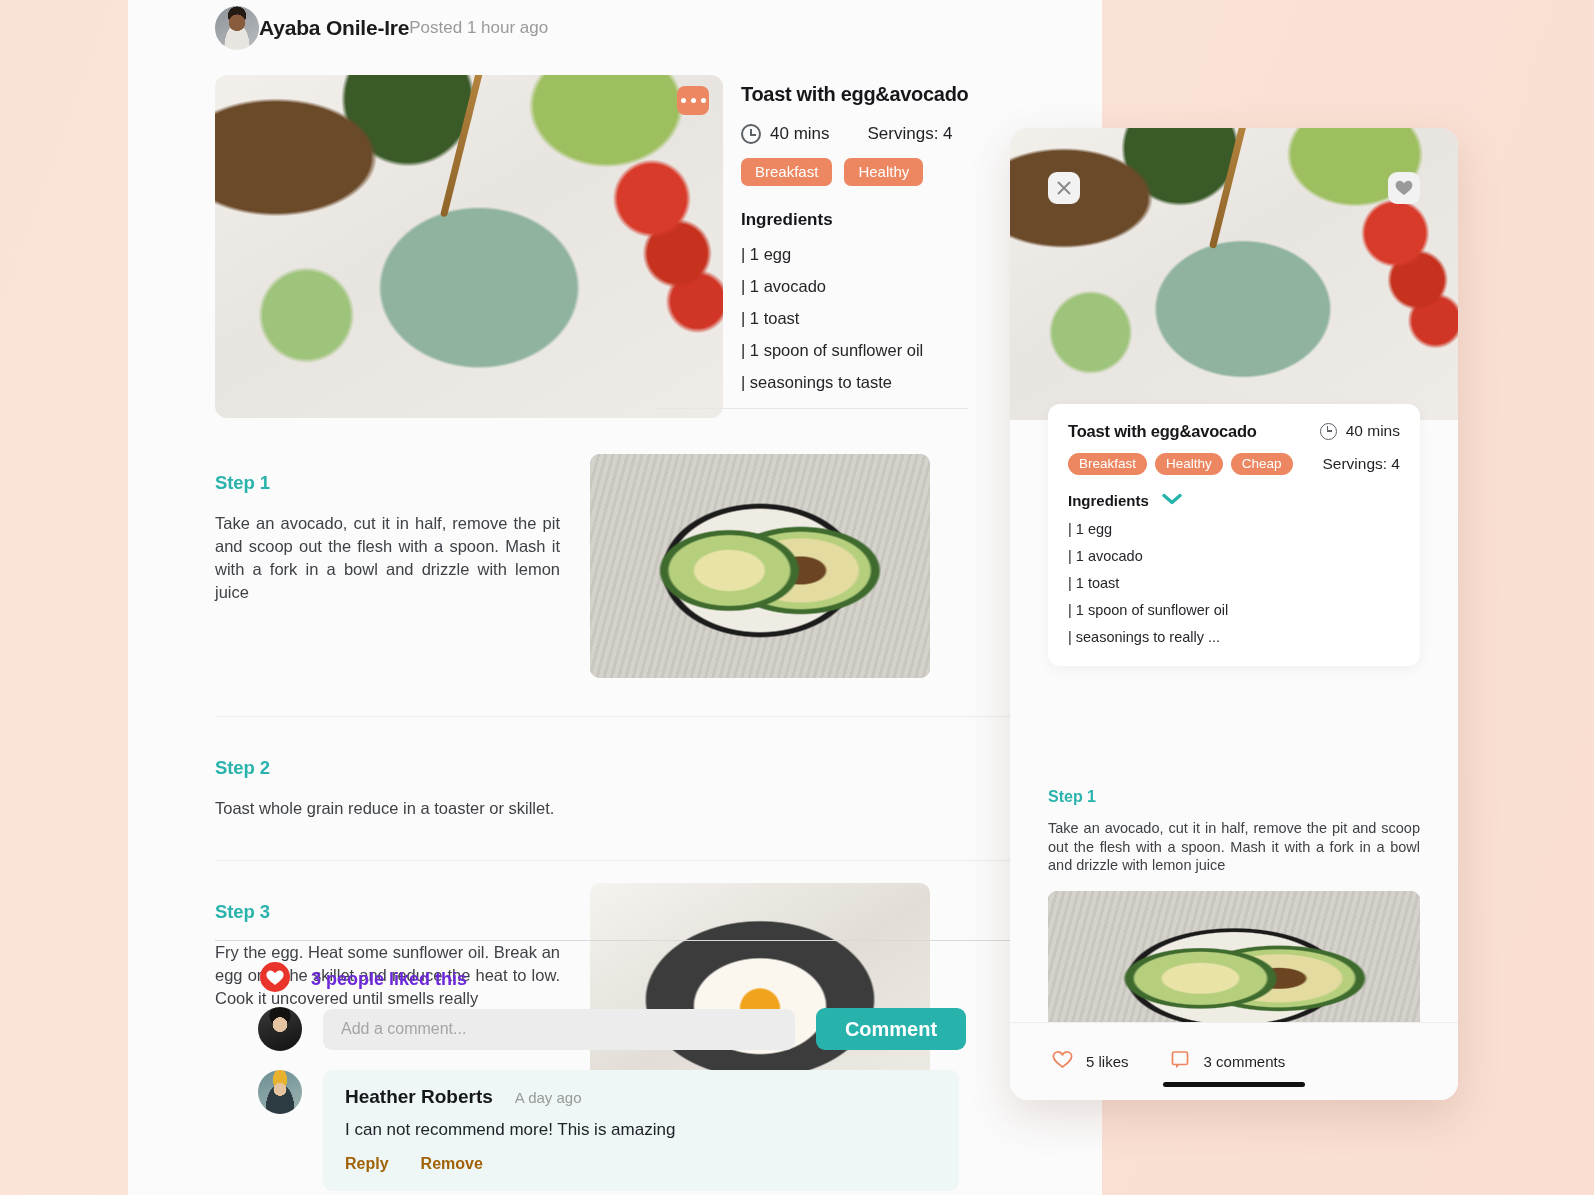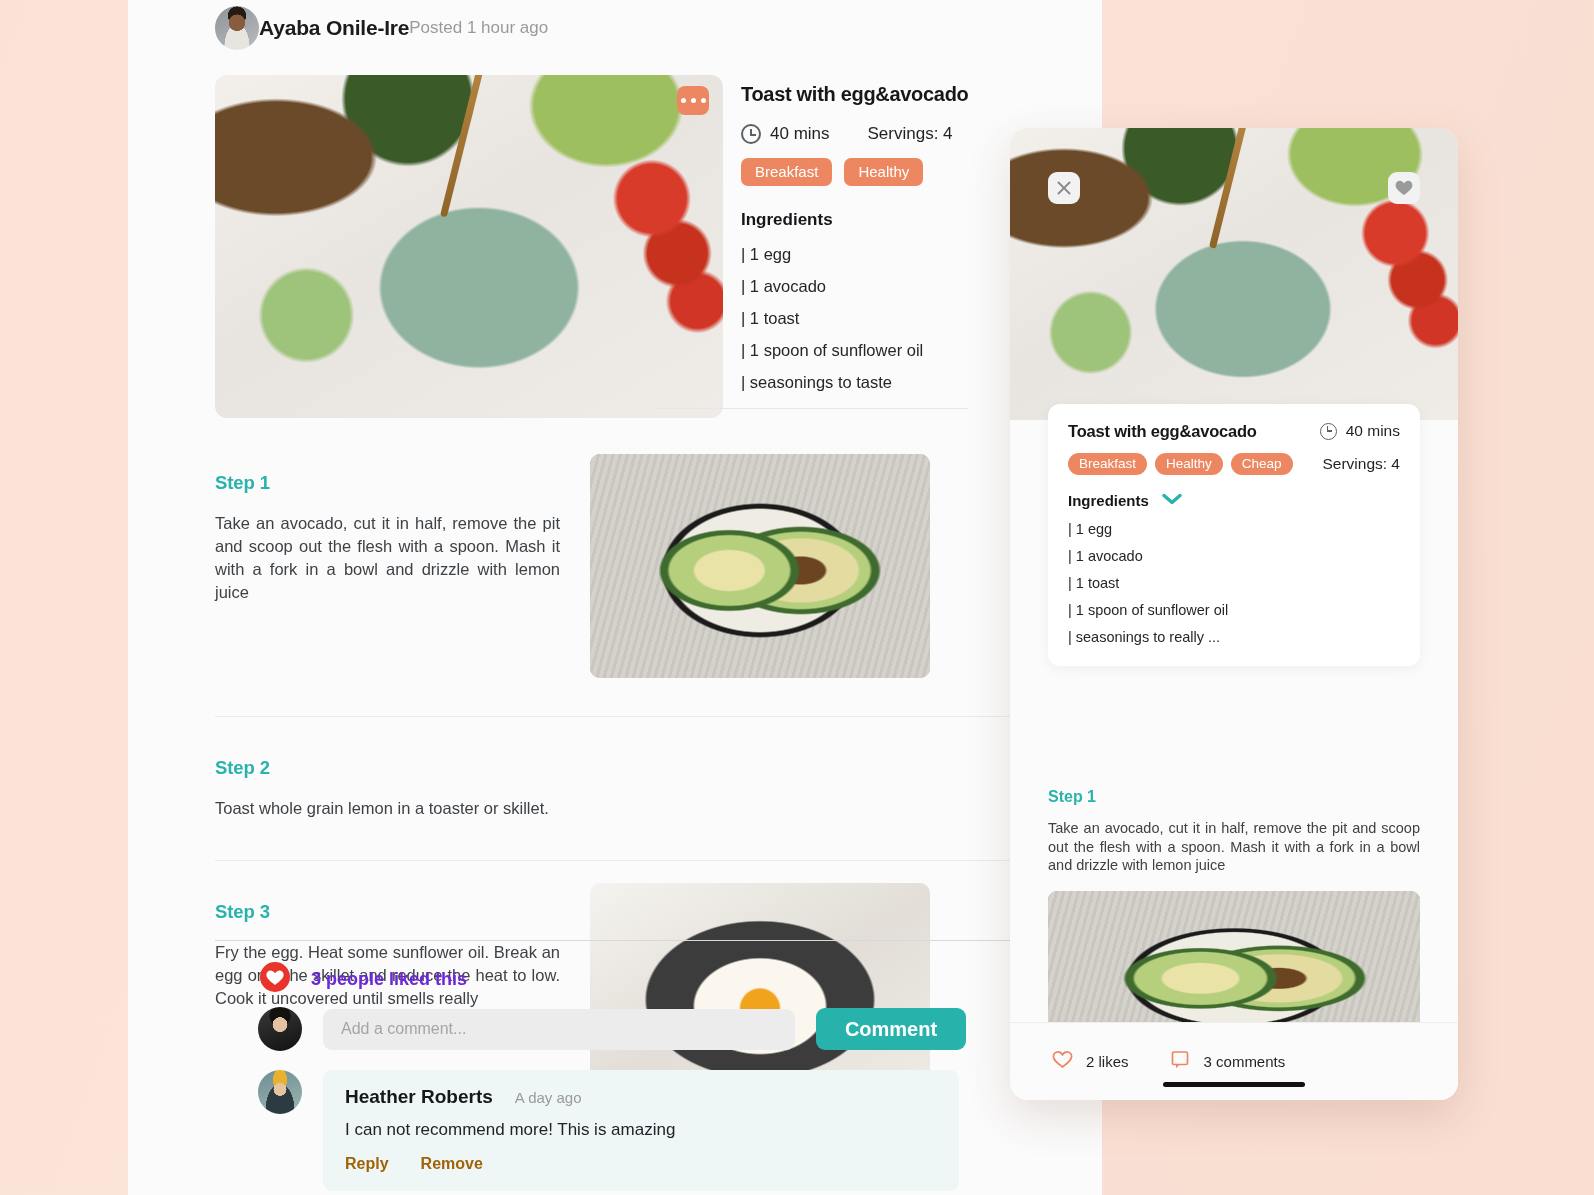--- a/index.html
+++ b/index.html
@@ -331,21 +331,21 @@
       <div class="step-img">
         <div class="ph ph-avocado"></div>
       </div>
     </div>
 
     <div class="step-sep" style="margin-top:38px;"></div>
 
     <div class="step">
       <div class="step-text" style="width:720px;">
         <div class="step-title">Step 2</div>
-        <div class="step-body" style="text-align:left;">Toast whole grain lemon in a toaster or skillet.</div>
+        <div class="step-body" style="text-align:left;">Toast whole grain reduce in a toaster or skillet.</div>
       </div>
     </div>
 
     <div class="step-sep" style="margin-top:40px;"></div>
 
     <div class="step">
       <div class="step-text">
         <div class="step-title">Step 3</div>
         <div class="step-body">Fry the egg. Heat some sunflower oil. Break an egg onto the skillet and reduce the heat to low. Cook it uncovered until smells really</div>
       </div>
@@ -463,21 +463,21 @@
 
   </div>
 
   <div class="m-bottombar">
     <div class="m-bb-item">
       <span>
         <svg width="21" height="19" viewBox="0 0 21 19">
           <path d="M10.5 17 C4 12.2 1.4 9.9 1.4 6.6 C1.4 3.8 3.6 1.8 6.1 1.8 C7.8 1.8 9.3 2.8 10.5 4.7 C11.7 2.8 13.2 1.8 14.9 1.8 C17.4 1.8 19.6 3.8 19.6 6.6 C19.6 9.9 17 12.2 10.5 17 Z" fill="none" stroke="#EC8761" stroke-width="1.7"></path>
         </svg>
       </span>
-      <span class="m-bb-text">2 likes</span>
+      <span class="m-bb-text">5 likes</span>
     </div>
     <div class="m-bb-item">
       <span>
         <svg width="20" height="20" viewBox="0 0 20 20">
           <rect x="1.5" y="2" width="15" height="12.5" rx="1.6" fill="none" stroke="#EC8761" stroke-width="1.7"></rect>
           <path d="M5 14.5 L5 18.3 L8.6 14.5 Z" fill="#EC8761"></path>
         </svg>
       </span>
       <span class="m-bb-text">3 comments</span>
     </div>

